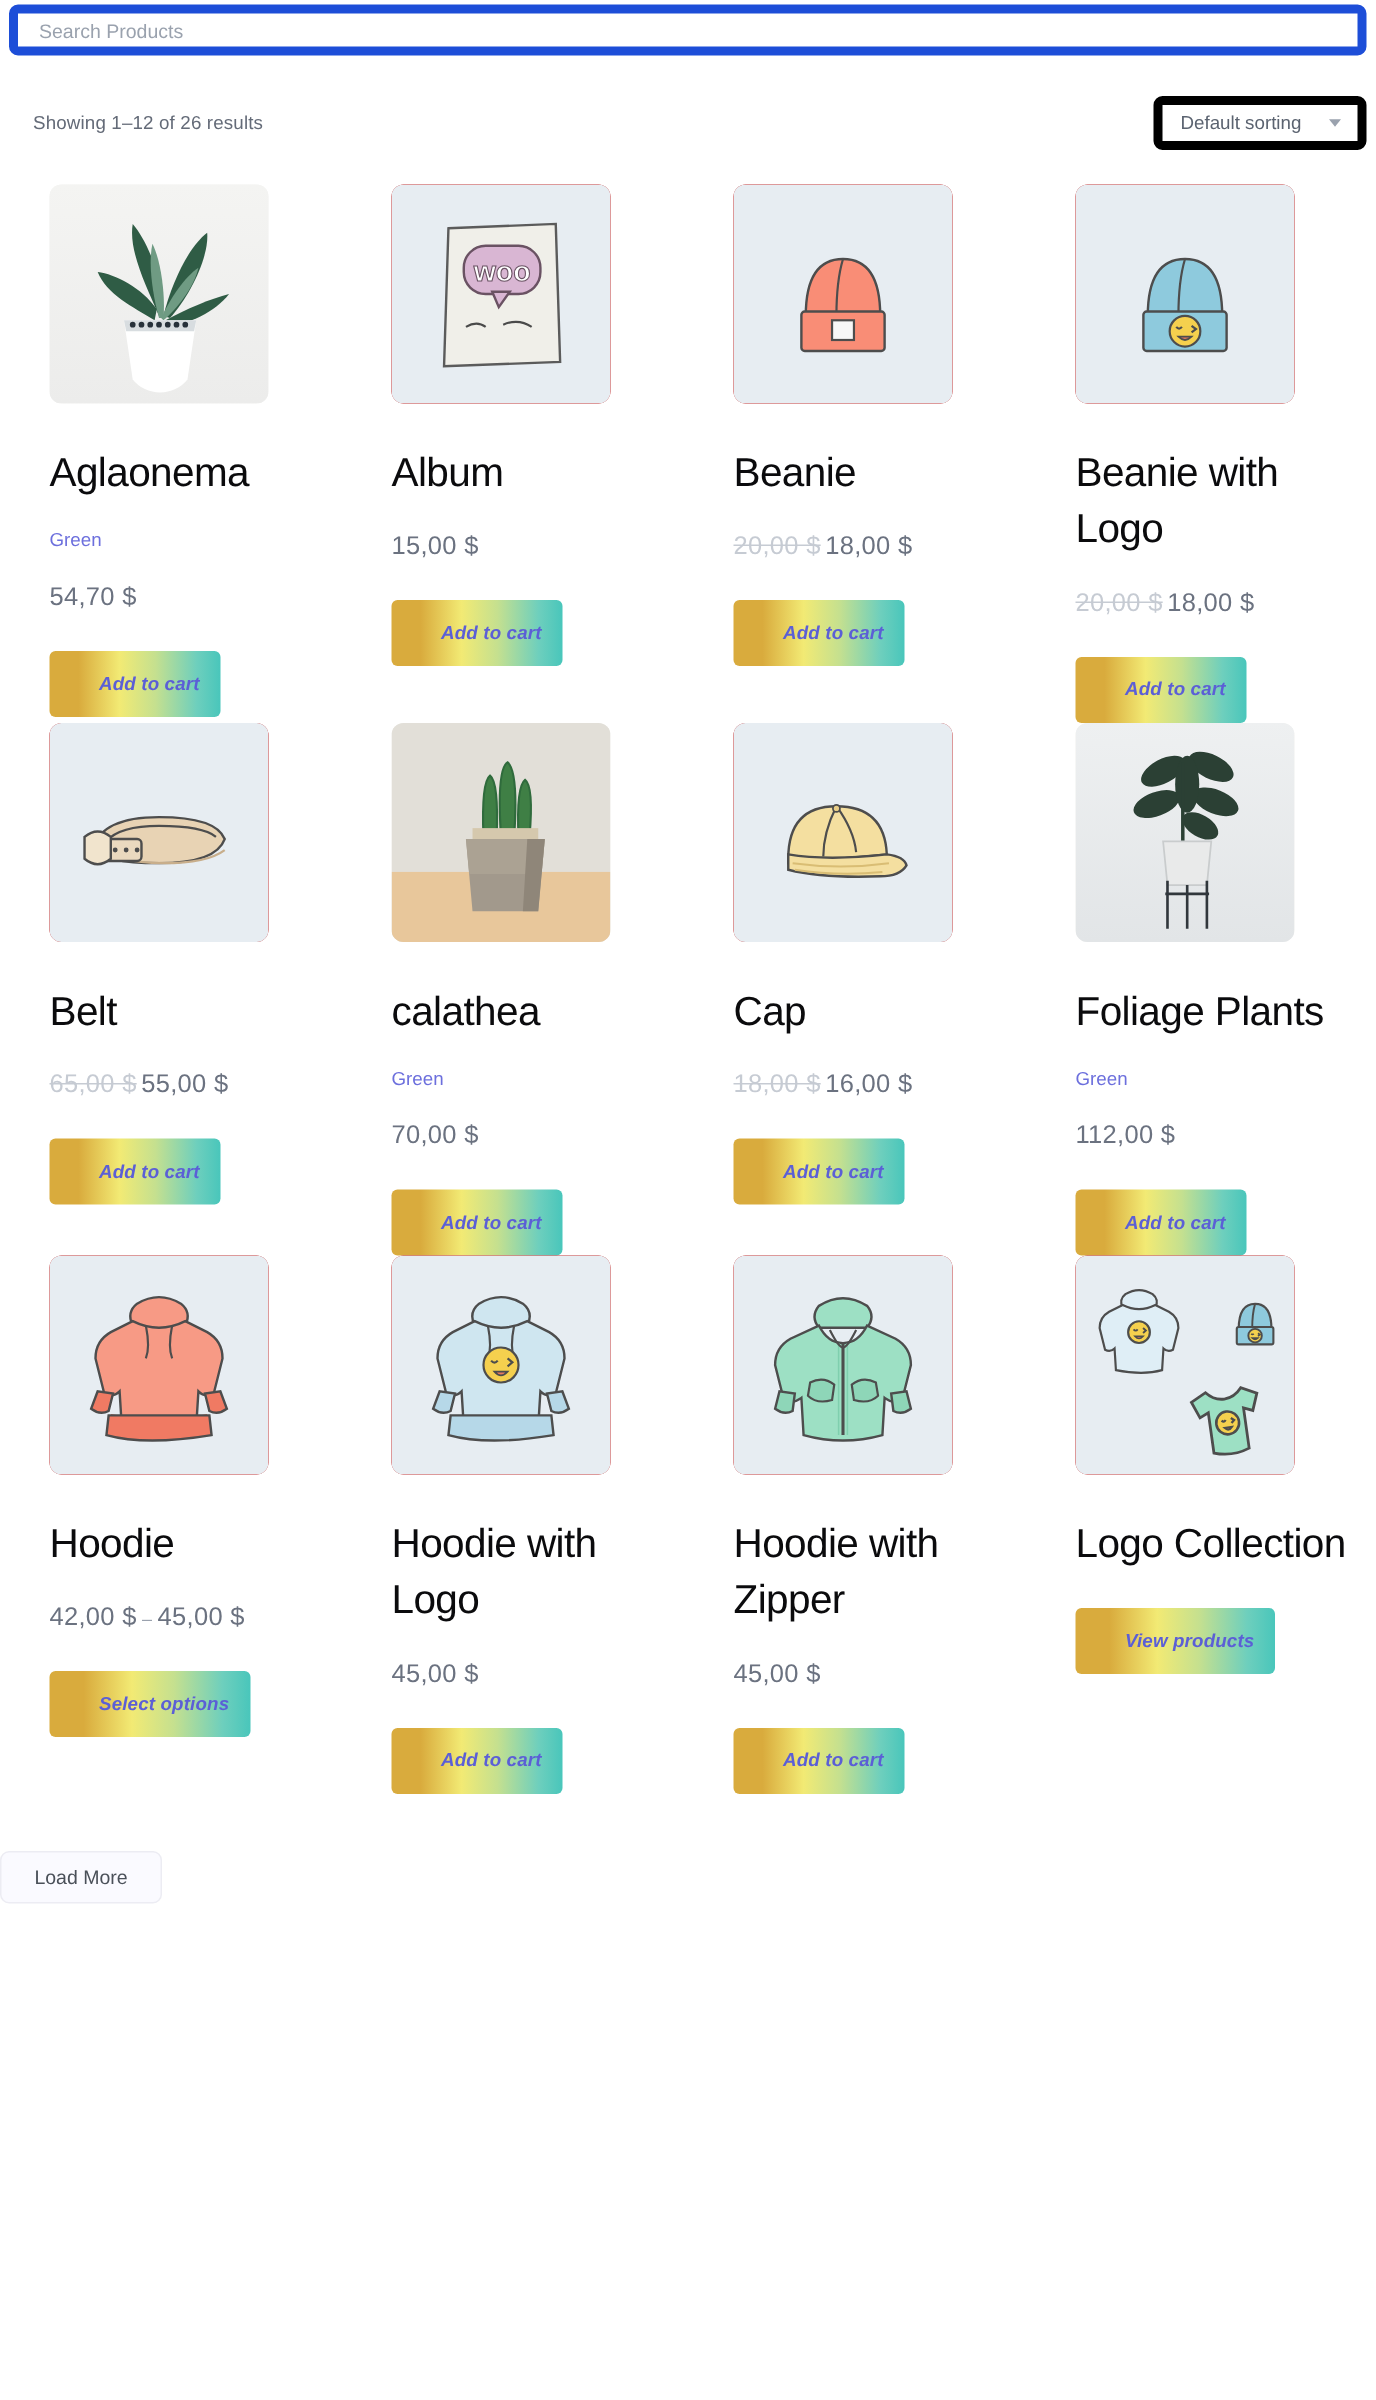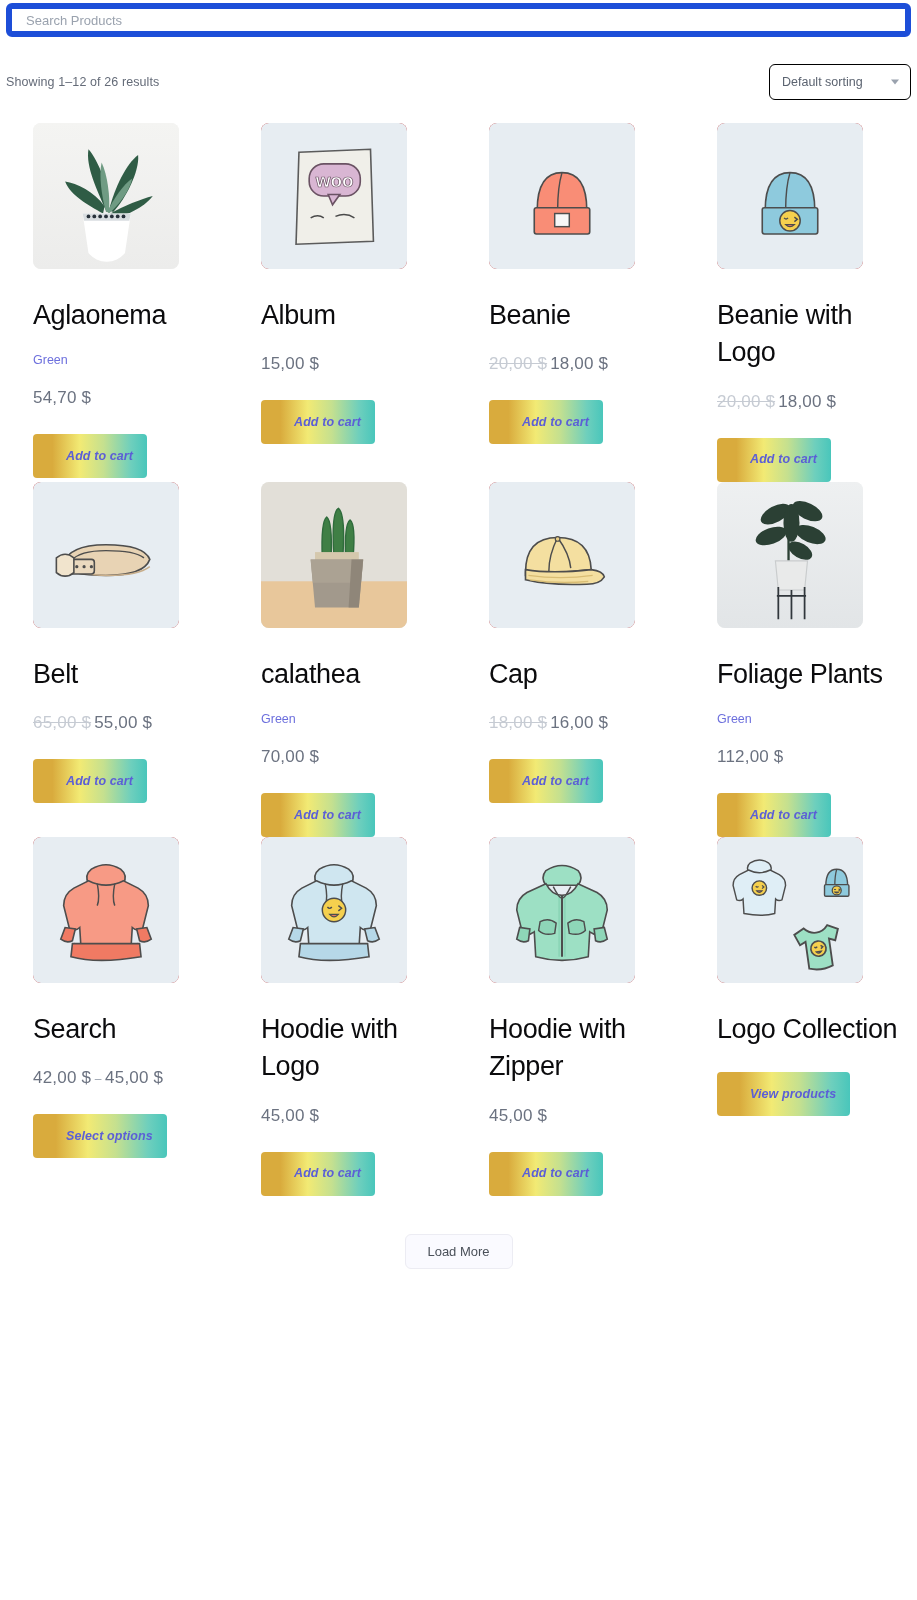--- a/index.html
+++ b/index.html
@@ -28,31 +28,32 @@
   }
   .search-input::placeholder { color: #9aa2ae; }
 
   
   .resultbar {
     display: flex;
     align-items: center;
     justify-content: space-between;
     padding: 28px 6px 0 6px;
     height: 62px;
+    margin-left: 16px;
   }
   .result-count {
     font-size: 12.5px;
     color: #646b78;
     letter-spacing: .1px;
   }
   .sorting-select {
     position: relative;
     width: 142px;
     height: 36px;
-    border: 1px solid #000000;
+    border: 6px solid #000000;
     border-radius: 6px;
     background: #fff;
     display: flex;
     align-items: center;
     padding: 0 12px;
     font-size: 12.5px;
     color: #5b6370;
     cursor: pointer;
   }
   .sorting-select .caret {
@@ -135,21 +136,20 @@
         #f2ea74 41%,
         #c5e08f 62%,
         #6ecfbd 86%,
         #49c6bb 100%);
     white-space: nowrap;
   }
 
   
   .loadmore-wrap {
     display: flex;
-    justify-content: center;
     margin-top: 38px;
     padding-bottom: 30px;
   }
   .loadmore {
     min-width: 108px;
     height: 35px;
     border: 1px solid #ececf3;
     border-radius: 6px;
     background: #fafaff;
     font-family: "Liberation Sans", sans-serif;
@@ -327,21 +327,21 @@
               <path d="M40 22 q10-6 20 0 q5 4 2 10 q-12 5-24 0 q-3-6 2-10z"></path>
               <path d="M38 30 q12 6 24 0 l10 5 q7 4 7 12 l-4 16 q-4 2-7-1 l-1 16 q-14 4-34 0 l-1-16 q-3 3-7 1 l-4-16 q0-8 7-12z"></path>
             </g>
             <path d="M28 73 q22 5 44 0" stroke="#e8795f" stroke-width="1.3" fill="none"></path>
             <path d="M27 73 l-1 9 q18 5 48 0 l-1-9z" fill="#f07a63" stroke="#4d4d4d" stroke-width="1.1"></path>
             <path d="M22 62 l-3 8 q4 3 8 1 l2-8z" fill="#f07a63" stroke="#4d4d4d" stroke-width="1.1"></path>
             <path d="M78 62 l3 8 q-4 3-8 1 l-2-8z" fill="#f07a63" stroke="#4d4d4d" stroke-width="1.1"></path>
             <path d="M44 32 q2 10 0 15" stroke="#4d4d4d" stroke-width="1" fill="none"></path>
             <path d="M56 32 q-2 10 0 15" stroke="#4d4d4d" stroke-width="1" fill="none"></path>
           </svg>
-        </div><div class="title">Search</div><div class="price"><span>42,00 $</span><span class="dash"> – </span><span>45,00 $</span></div><button class="btn">Select options</button></div>
+        </div><div class="title">Hoodie</div><div class="price"><span>42,00 $</span><span class="dash"> – </span><span>45,00 $</span></div><button class="btn">Select options</button></div>
       <div class="card"><div class="thumb">
           <svg viewBox="0 0 100 100">
             <rect width="100" height="100" fill="#e7edf2"></rect>
             <g stroke="#4d4d4d" stroke-width="1.1" fill="#cfe6f0">
               <path d="M40 22 q10-6 20 0 q5 4 2 10 q-12 5-24 0 q-3-6 2-10z"></path>
               <path d="M38 30 q12 6 24 0 l10 5 q7 4 7 12 l-4 16 q-4 2-7-1 l-1 16 q-14 4-34 0 l-1-16 q-3 3-7 1 l-4-16 q0-8 7-12z"></path>
             </g>
             <path d="M27 73 l-1 9 q18 5 48 0 l-1-9z" fill="#b6d8e8" stroke="#4d4d4d" stroke-width="1.1"></path>
             <path d="M22 62 l-3 8 q4 3 8 1 l2-8z" fill="#b6d8e8" stroke="#4d4d4d" stroke-width="1.1"></path>
             <path d="M78 62 l3 8 q-4 3-8 1 l-2-8z" fill="#b6d8e8" stroke="#4d4d4d" stroke-width="1.1"></path>

